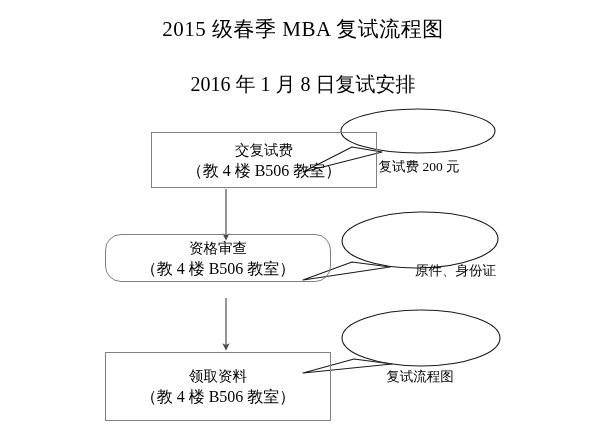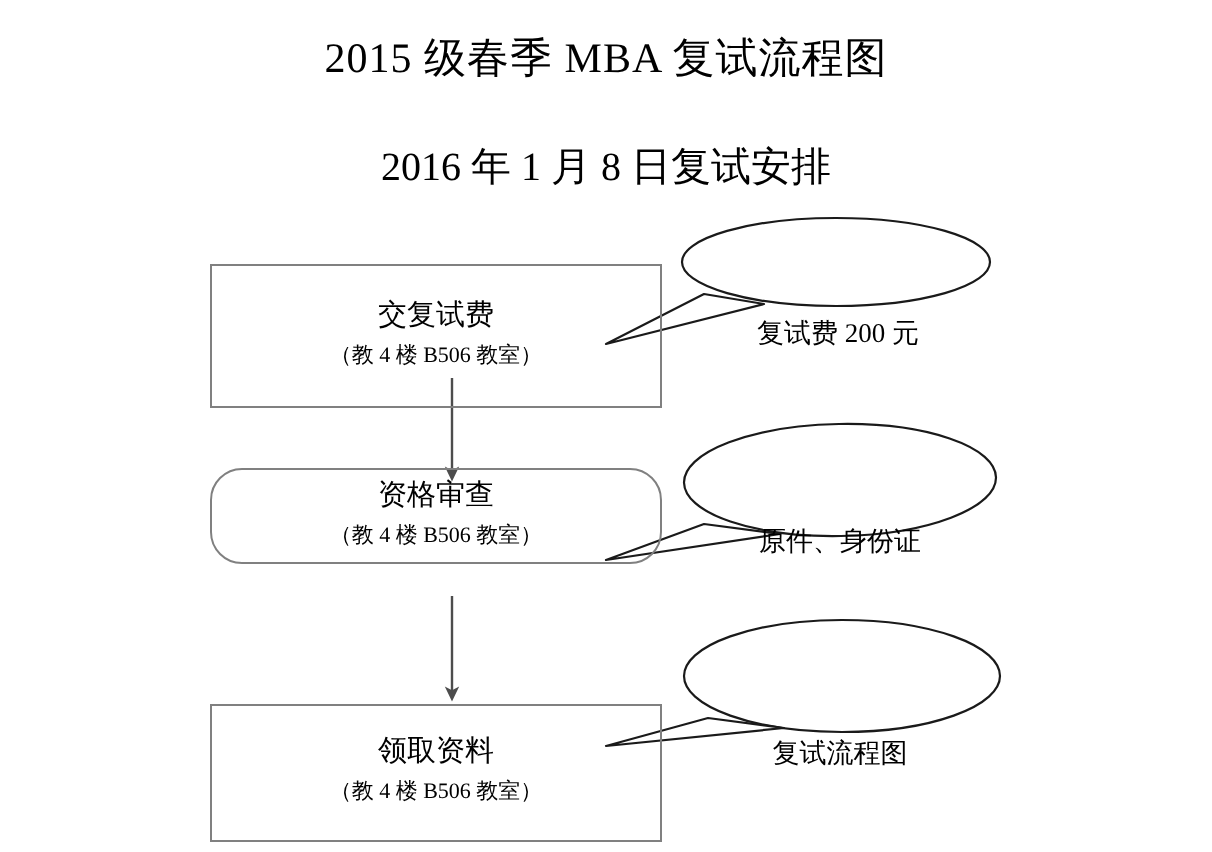--- a/index.html
+++ b/index.html
@@ -53,31 +53,31 @@
     left: 105px;
     width: 226px;
     border: 1.5px solid #808080;
     background: transparent;
     box-sizing: border-box;
     display: flex;
     flex-direction: column;
     align-items: center;
     justify-content: center;
   }
-  #box-1 { top: 132px; height: 72px; }
+  #box-1 { top: 132px; height: 56px; margin-left: 46px; }
   #box-2 { top: 234px; height: 48px; border-radius: 16px; }
   #box-3 { top: 352px; height: 69px; }
 
   .proc-line-1 {
     font-size: 14.5px;
     line-height: 20px;
     white-space: pre;
   }
   .proc-line-2 {
-    font-size: 11px;
+    font-size: 16px;
     line-height: 21px;
     white-space: pre;
   }
 
   
   .connector { position: absolute; left: 0; top: 0; }
 
   
   .callout-svg {
     position: absolute;
@@ -88,21 +88,21 @@
     pointer-events: none;
   }
   .callout-text {
     position: absolute;
     text-align: center;
     font-size: 13.5px;
     line-height: 22px;
     white-space: pre;
   }
   #callout-text-1 { left: 344px; top: 112px; width: 150px; }
-  #callout-text-2 { left: 344px; top: 216px; width: 152px; }
+  #callout-text-2 { left: 344px; top: 216px; width: 152px; text-align: right; }
   #callout-text-3 { left: 344px; top: 322px; width: 152px; }
 </style>
 </head>
 <body>
 
 <div id="canvas">
 
   <div class="title">2015 级春季 MBA 复试流程图</div>
   <div class="subtitle">2016 年 1 月 8 日复试安排</div>
 

